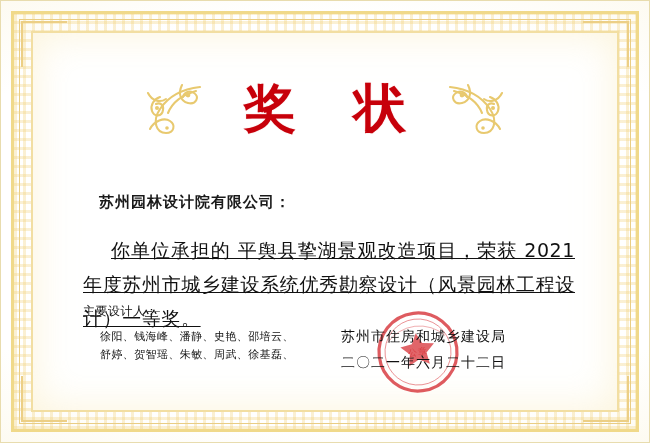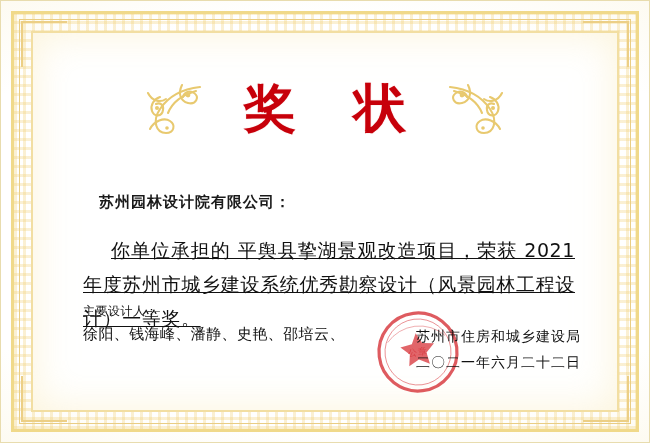--- a/index.html
+++ b/index.html
@@ -144,33 +144,34 @@
     width: 310px;
   }
   .designers-heading {
     font-family: "DejaVu Sans", sans-serif;
     font-size: 12px;
     color: #111111;
     letter-spacing: 0.5px;
     margin-bottom: 7px;
   }
   .designers-line {
-    font-family: Liberation Mono, monospace;
-    font-size: 15px;
+    font-family: Liberation Serif, serif;
+    font-size: 11px;
     color: #111111;
     letter-spacing: 0.4px;
     line-height: 18px;
+    margin-left: 17px;
   }
 
   
   .issuer {
     position: absolute;
     right: 28px;
     top: 282px;
-    text-align: right;
+    text-align: left;
     width: 240px;
   }
   .issuer-name {
     font-family: "DejaVu Sans", sans-serif;
     font-size: 14px;
     color: #111111;
     letter-spacing: 1px;
     line-height: 26px;
   }
   .issuer-date {
@@ -261,20 +262,21 @@
 
     </div>
 
     <div class="salutation">苏州园林设计院有限公司：</div>
 
     <div class="body-text">你单位承担的 平舆县挚湖景观改造项目，荣获 2021 年度苏州市城乡建设系统优秀勘察设计（风景园林工程设计）一等奖。</div>
 
     <div class="designers">
       <div class="designers-heading">主要设计人：</div>
       <div class="designers-line">徐阳、钱海峰、潘静、史艳、邵培云、</div>
+      <div class="designers-line">舒婷、贺智瑶、朱敏、周武、徐基磊、</div>
     </div>
 
     <div class="seal">
       <svg width="86" height="86" viewBox="0 0 86 86" aria-hidden="true">
         <circle cx="43" cy="43" r="39" fill="none" stroke="#d4242a" stroke-width="3.2" opacity="0.85"></circle>
         <circle cx="43" cy="43" r="33" fill="none" stroke="#d4242a" stroke-width="0.9" opacity="0.6"></circle>
         <path d="M43 24 l5.2 10.6 11.7 1.7 -8.5 8.2 2 11.6 -10.4 -5.5 -10.4 5.5 2 -11.6 -8.5 -8.2 11.7 -1.7 z" fill="#d4242a" opacity="0.8"></path>
         <path d="M14 30 A39 39 0 0 1 72 30" fill="none" stroke="#d4242a" stroke-width="0.8" opacity="0.5"></path>
       </svg>
       <div class="seal-text">公章</div>

